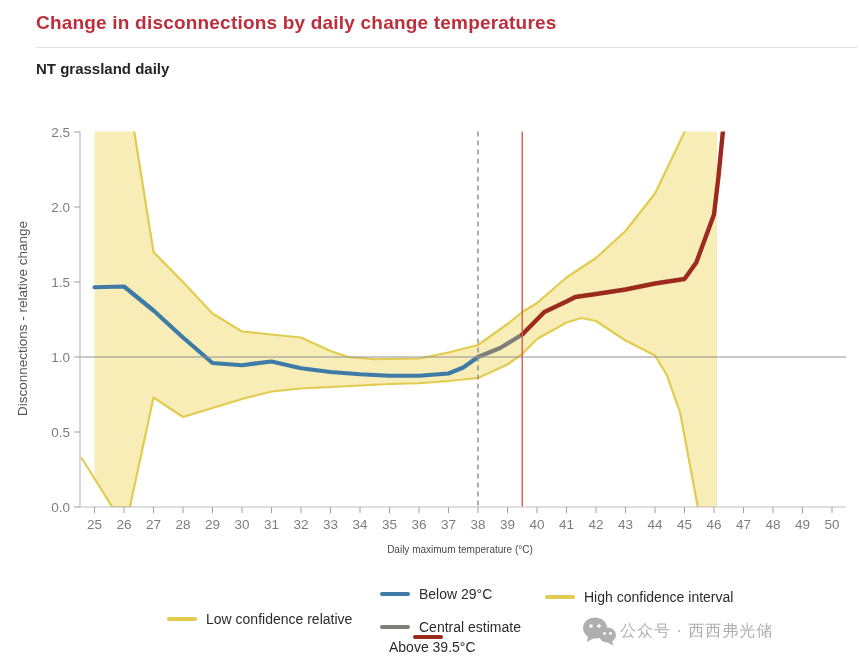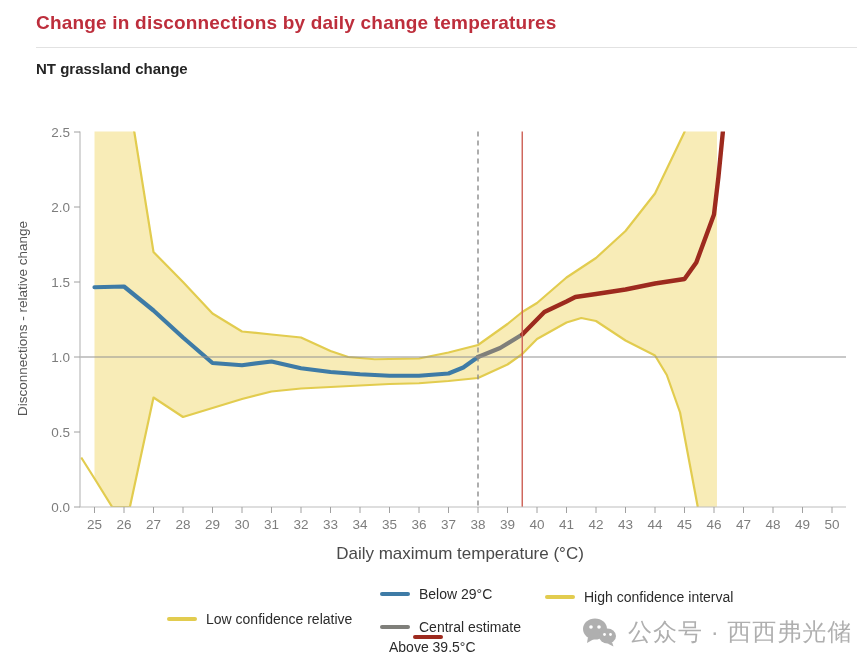--- a/index.html
+++ b/index.html
@@ -5,39 +5,39 @@
   html,body{margin:0;padding:0;background:#ffffff;}
   body{width:860px;height:666px;position:relative;overflow:hidden;
        font-family:"Liberation Sans","DejaVu Sans",sans-serif;}
   .abs{position:absolute;}
   #title{left:36px;top:12px;font-size:19px;font-weight:bold;letter-spacing:.2px;}
   #divider{left:36px;top:47px;width:821px;height:1px;background:#e2e2e2;}
   #subtitle{left:36px;top:60px;font-size:15px;font-weight:bold;color:#252525;}
   #chart-svg{left:0;top:0;}
   #ylabel{left:-148px;top:311px;width:340px;text-align:center;
           transform:rotate(-90deg);font-size:13.5px;color:#555;}
-  #xlabel{left:130px;top:544px;width:660px;text-align:center;font-size:17px;color:#4a4a4a;}
+  #xlabel{left:130px;top:544px;width:660px;text-align:center;font-size:10px;color:#4a4a4a;}
   .legend-item{position:absolute;display:flex;align-items:center;height:16px;}
   .swatch{width:30px;height:3.5px;border-radius:2px;flex:0 0 auto;}
   .legend-label{margin-left:9px;font-size:14px;color:#2b2b2b;white-space:nowrap;}
   #leg-low{left:167px;top:611px;}
   #leg-below{left:380px;top:586px;}
   #leg-central{left:380px;top:611px;margin-top:8px;}
   #leg-above{left:380px;top:635px;flex-direction:column;}
   #leg-high{left:545px;top:589px;}
   #watermark{left:582px;top:616px;display:flex;align-items:center;opacity:.8;z-index:5;}
-  #watermark-text{font-size:24px;color:#9c9c9c;letter-spacing:1px;white-space:nowrap;margin-left:12px;}
+  #watermark-text{font-size:16px;color:#9c9c9c;letter-spacing:1px;white-space:nowrap;margin-left:4px;}
   svg text{font-family:"Liberation Sans","DejaVu Sans",sans-serif;}
 </style>
 </head>
 <body>
 
 <div class="abs" id="title" style="color: rgb(189, 46, 60);">Change in disconnections by daily change temperatures</div>
 <div class="abs" id="divider"></div>
-<div class="abs" id="subtitle">NT grassland change</div>
+<div class="abs" id="subtitle">NT grassland daily</div>
 
 <svg id="chart-svg" class="abs" width="860" height="666" viewBox="0 0 860 666">
     <defs>
       <clipPath id="plot-clip">
         <rect x="80" y="131.5" width="766" height="375.5"></rect>
       </clipPath>
     </defs>
     <g clip-path="url(#plot-clip)">
       <polygon points="94.5,-18 134.32500000000005,132 153.5,252 183,282 212.5,313.5 242,331.5 271.5,334.5 301,337.5 330.5,351 348.20000000000005,357 374.75,359.25 419,358.5 448.5,352.5 478,345 507.5,324 522.25,312 537,303 566.5,277.5 596,258 625.5,231 655,193.5 684.5,132 688.925,-18 716.95,-18 716.95,507 697.7750000000001,507 680.075,412.5 666.8,375 655,355.5 625.5,340.5 596,321 581.25,318 566.5,322.5 537,339 522.25,354 507.5,364.5 478,378 448.5,381 419,383.25 389.5,384 360,385.5 330.5,387 301,388.5 271.5,391.5 242,399 212.5,408 183,417 153.5,397.5 129.89999999999998,507 112.20000000000005,507 94.5,478.5" fill="#f8ecb7" stroke="none"></polygon>
       <polyline points="94.5,-18 134.32500000000005,132 153.5,252 183,282 212.5,313.5 242,331.5 271.5,334.5 301,337.5 330.5,351 348.20000000000005,357 374.75,359.25 419,358.5 448.5,352.5 478,345 507.5,324 522.25,312 537,303 566.5,277.5 596,258 625.5,231 655,193.5 684.5,132 688.925,-18 716.95,-18" fill="none" stroke="#e2cc4f" stroke-width="2.2" stroke-linejoin="round"></polyline>

